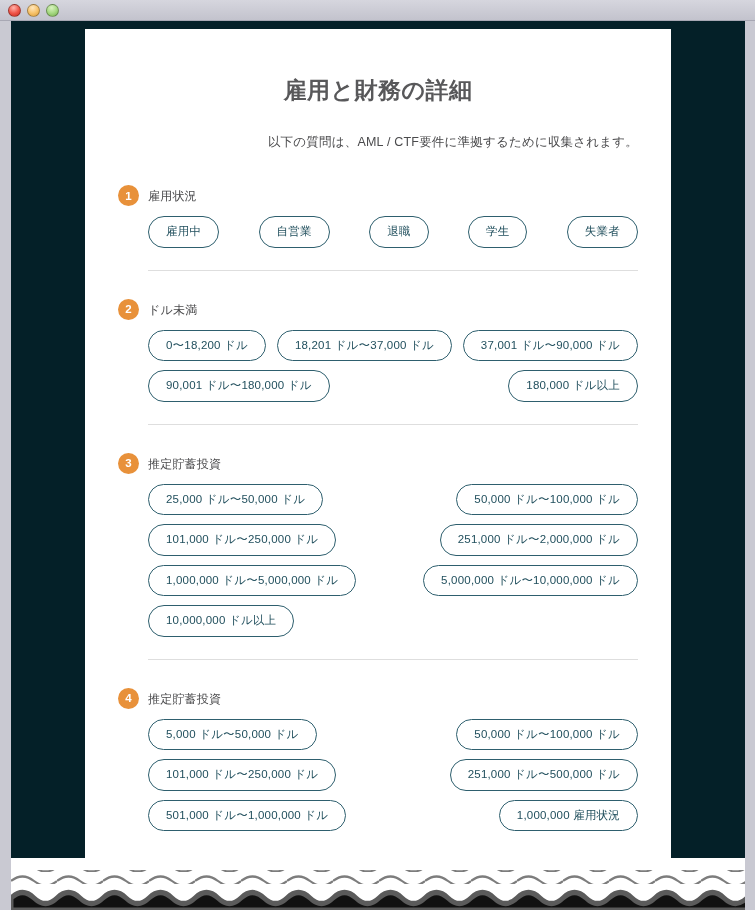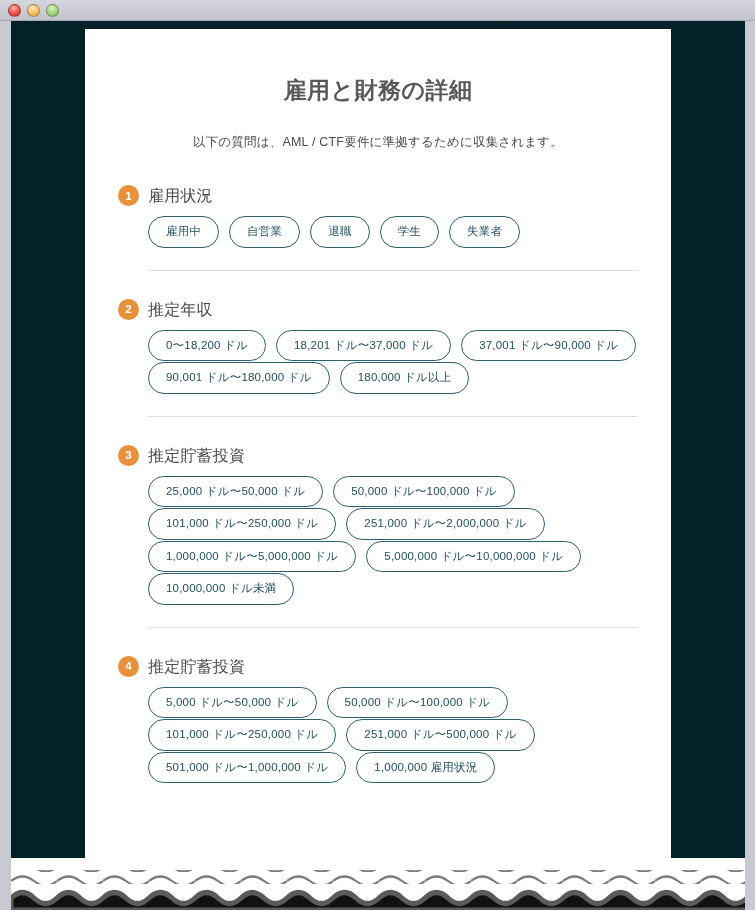--- a/index.html
+++ b/index.html
@@ -67,21 +67,21 @@
   #page-title {
     text-align: center;
     font-size: 23px;
     font-weight: bold;
     color: #58585a;
     letter-spacing: 0.5px;
     margin-top: 24px;
   }
 
   #page-subtitle {
-    text-align: center;
+    text-align: right;
     font-size: 12.5px;
     color: #4a4a4c;
     margin-top: 28px;
     letter-spacing: 0.2px;
   }
 
   
   .section { margin-top: 30px; }
   .section:first-of-type { margin-top: 36px; }
 
@@ -101,32 +101,33 @@
     color: #ffffff;
     font-size: 11.5px;
     font-weight: bold;
     display: flex;
     align-items: center;
     justify-content: center;
     margin-top: -2px;
   }
 
   .section-label {
-    font-size: 16px;
+    font-size: 12px;
     color: #4b4b4d;
     line-height: 18px;
     letter-spacing: 0.2px;
   }
 
   .options {
     display: flex;
     flex-wrap: wrap;
-    gap: 1px 10px;
+    gap: 9px 10px;
     padding-left: 30px;
     margin-bottom: 4px;
+    justify-content: space-between;
   }
 
   .pill {
     border: 1px solid #2e5f6e;
     border-radius: 999px;
     background: #ffffff;
     color: #22505e;
     font-size: 11.5px;
     line-height: 1;
     padding: 9px 17px;
@@ -181,21 +182,21 @@
               <button class="pill">自営業</button>
               <button class="pill">退職</button>
               <button class="pill">学生</button>
               <button class="pill">失業者</button>
             </div>
             <div class="divider"></div>
           </div>
           <div class="section">
             <div class="section-head">
               <span class="badge">2</span>
-              <span class="section-label">推定年収</span>
+              <span class="section-label">ドル未満</span>
             </div>
             <div class="options">
               <button class="pill">0〜18,200 ドル</button>
               <button class="pill">18,201 ドル〜37,000 ドル</button>
               <button class="pill">37,001 ドル〜90,000 ドル</button>
               <button class="pill">90,001 ドル〜180,000 ドル</button>
               <button class="pill">180,000 ドル以上</button>
             </div>
             <div class="divider"></div>
           </div>
@@ -204,21 +205,21 @@
               <span class="badge">3</span>
               <span class="section-label">推定貯蓄投資</span>
             </div>
             <div class="options">
               <button class="pill">25,000 ドル〜50,000 ドル</button>
               <button class="pill">50,000 ドル〜100,000 ドル</button>
               <button class="pill">101,000 ドル〜250,000 ドル</button>
               <button class="pill">251,000 ドル〜2,000,000 ドル</button>
               <button class="pill">1,000,000 ドル〜5,000,000 ドル</button>
               <button class="pill">5,000,000 ドル〜10,000,000 ドル</button>
-              <button class="pill">10,000,000 ドル未満</button>
+              <button class="pill">10,000,000 ドル以上</button>
             </div>
             <div class="divider"></div>
           </div>
           <div class="section">
             <div class="section-head">
               <span class="badge">4</span>
               <span class="section-label">推定貯蓄投資</span>
             </div>
             <div class="options">
               <button class="pill">5,000 ドル〜50,000 ドル</button>

